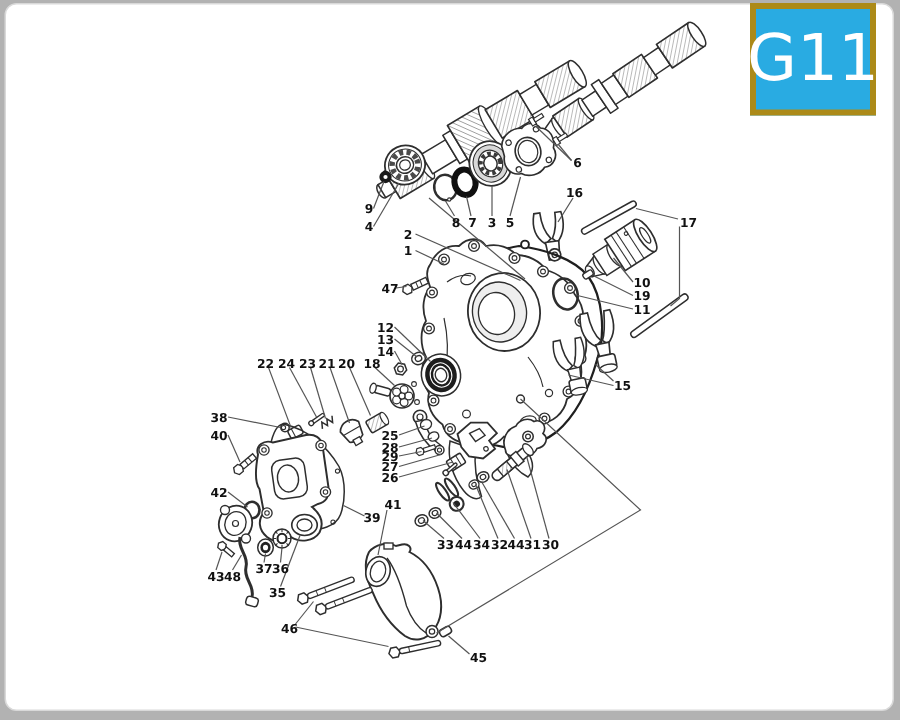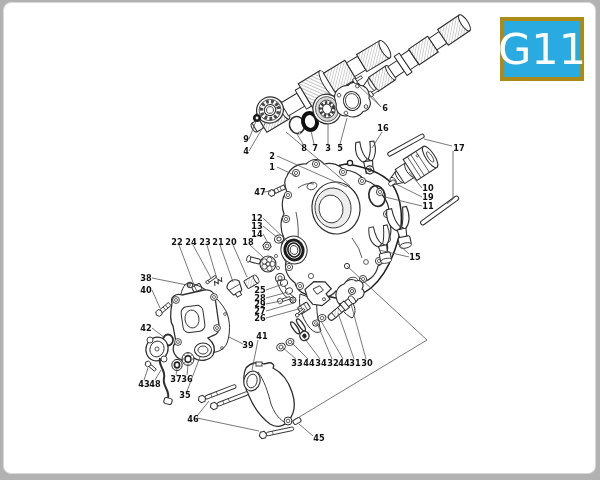--- a/index.html
+++ b/index.html
@@ -5,21 +5,21 @@
   html,body{margin:0;padding:0;}
   body{
     width:600px;height:480px;position:relative;overflow:hidden;
     background:#b2b2b2;font-family:"Liberation Sans",sans-serif;
   }
   .card{
     position:absolute;left:3px;top:2px;right:4px;bottom:6px;
     background:#ffffff;border-radius:8px;border:1px solid #d9d9d9;
   }
   .badge{
-    position:absolute;left:500px;top:17px;width:84px;height:64px;
+    position:absolute;left:500px;top:2px;width:84px;height:75px;
     box-sizing:border-box;border:4px solid #AC8A18;background:#29ABE2;
     display:flex;align-items:center;justify-content:center;
   }
   .badge span{
     color:#ffffff;font-size:43px;font-family:"DejaVu Sans",sans-serif;
     font-weight:400;letter-spacing:0px;line-height:1;
   }
   svg.diagram{position:absolute;left:0;top:0;}
   svg .ln{stroke:#2e2e2e;fill:#ffffff;}
   svg text{

